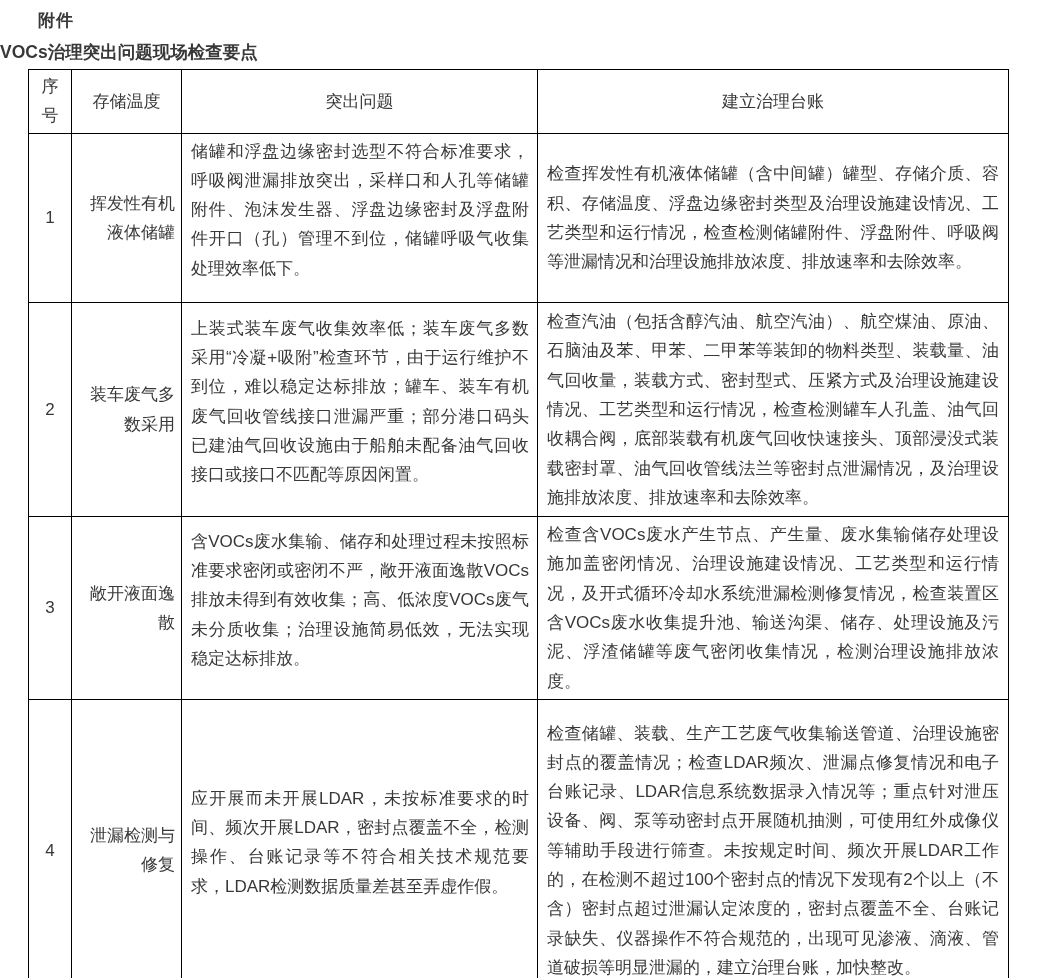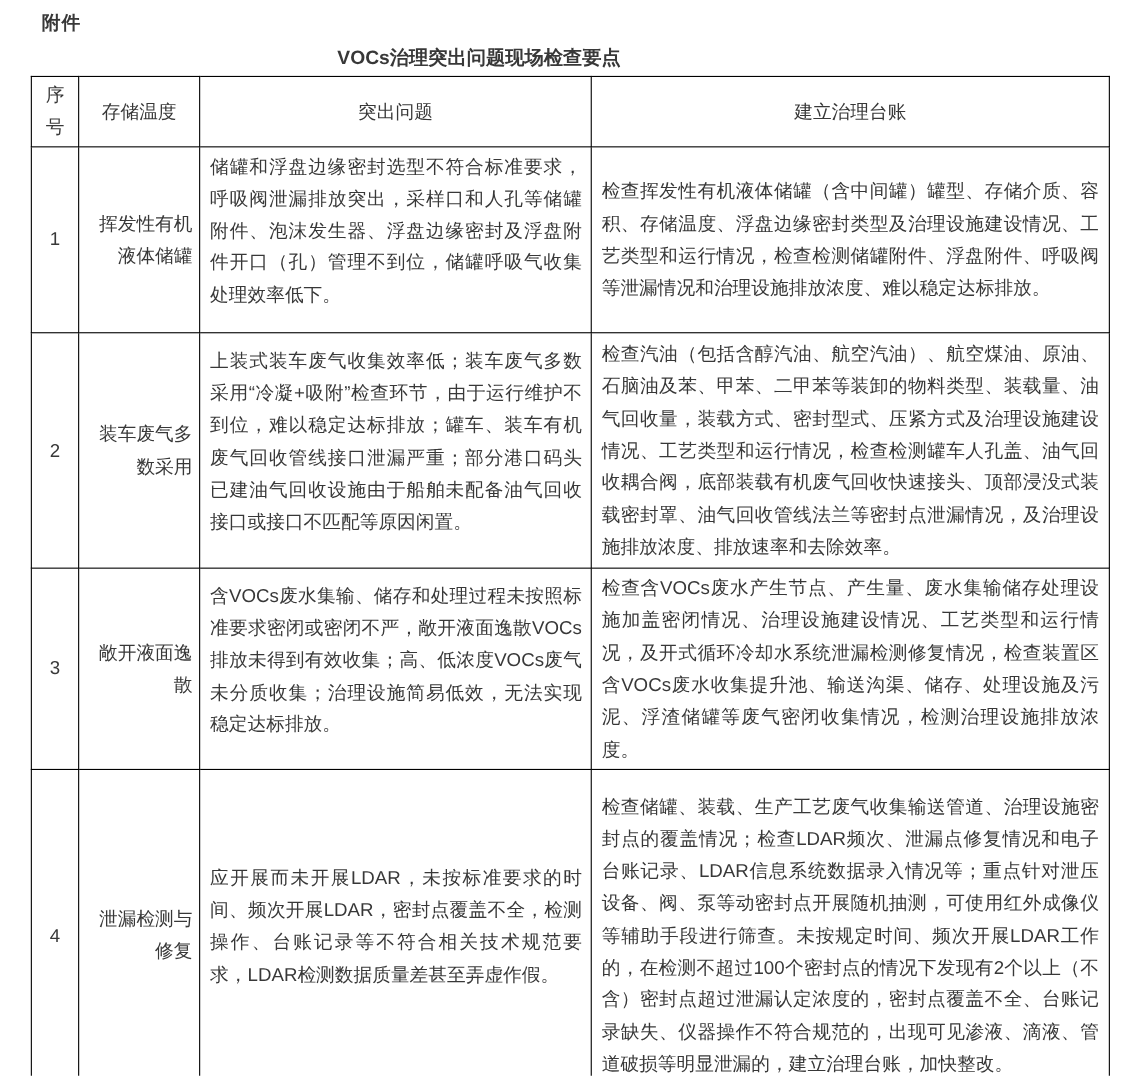--- a/index.html
+++ b/index.html
@@ -21,21 +21,20 @@
     top: 9px;
     font-size: 17px;
     font-weight: bold;
     letter-spacing: 1px;
   }
   .doc-title {
     position: absolute;
     left: 0;
     top: 40px;
     width: 871px;
-    text-align: center;
     font-size: 17.5px;
     font-weight: bold;
   }
   table.check-table {
     position: absolute;
     left: 28px;
     top: 69px;
     width: 980px;
     border-collapse: collapse;
     table-layout: fixed;
@@ -95,21 +94,21 @@
       <th class="h-cell">序号</th>
       <th class="h-cell">存储温度</th>
       <th class="h-cell">突出问题</th>
       <th class="h-cell">建立治理台账</th>
     </tr>
 
     <tr class="row-1">
       <td class="c-no">1</td>
       <td class="c-stage">挥发性有机液体储罐</td>
       <td class="c-problem">储罐和浮盘边缘密封选型不符合标准要求，呼吸阀泄漏排放突出，采样口和人孔等储罐附件、泡沫发生器、浮盘边缘密封及浮盘附件开口（孔）管理不到位，储罐呼吸气收集处理效率低下。</td>
-      <td class="c-points">检查挥发性有机液体储罐（含中间罐）罐型、存储介质、容积、存储温度、浮盘边缘密封类型及治理设施建设情况、工艺类型和运行情况，检查检测储罐附件、浮盘附件、呼吸阀等泄漏情况和治理设施排放浓度、难以稳定达标排放。</td>
+      <td class="c-points">检查挥发性有机液体储罐（含中间罐）罐型、存储介质、容积、存储温度、浮盘边缘密封类型及治理设施建设情况、工艺类型和运行情况，检查检测储罐附件、浮盘附件、呼吸阀等泄漏情况和治理设施排放浓度、排放速率和去除效率。</td>
     </tr>
 
     <tr class="row-2">
       <td class="c-no">2</td>
       <td class="c-stage">装车废气多数采用</td>
       <td class="c-problem">上装式装车废气收集效率低；装车废气多数采用“冷凝+吸附”检查环节，由于运行维护不到位，难以稳定达标排放；罐车、装车有机废气回收管线接口泄漏严重；部分港口码头已建油气回收设施由于船舶未配备油气回收接口或接口不匹配等原因闲置。</td>
       <td class="c-points">检查汽油（包括含醇汽油、航空汽油）、航空煤油、原油、石脑油及苯、甲苯、二甲苯等装卸的物料类型、装载量、油气回收量，装载方式、密封型式、压紧方式及治理设施建设情况、工艺类型和运行情况，检查检测罐车人孔盖、油气回收耦合阀，底部装载有机废气回收快速接头、顶部浸没式装载密封罩、油气回收管线法兰等密封点泄漏情况，及治理设施排放浓度、排放速率和去除效率。</td>
     </tr>
 
     <tr class="row-3">

